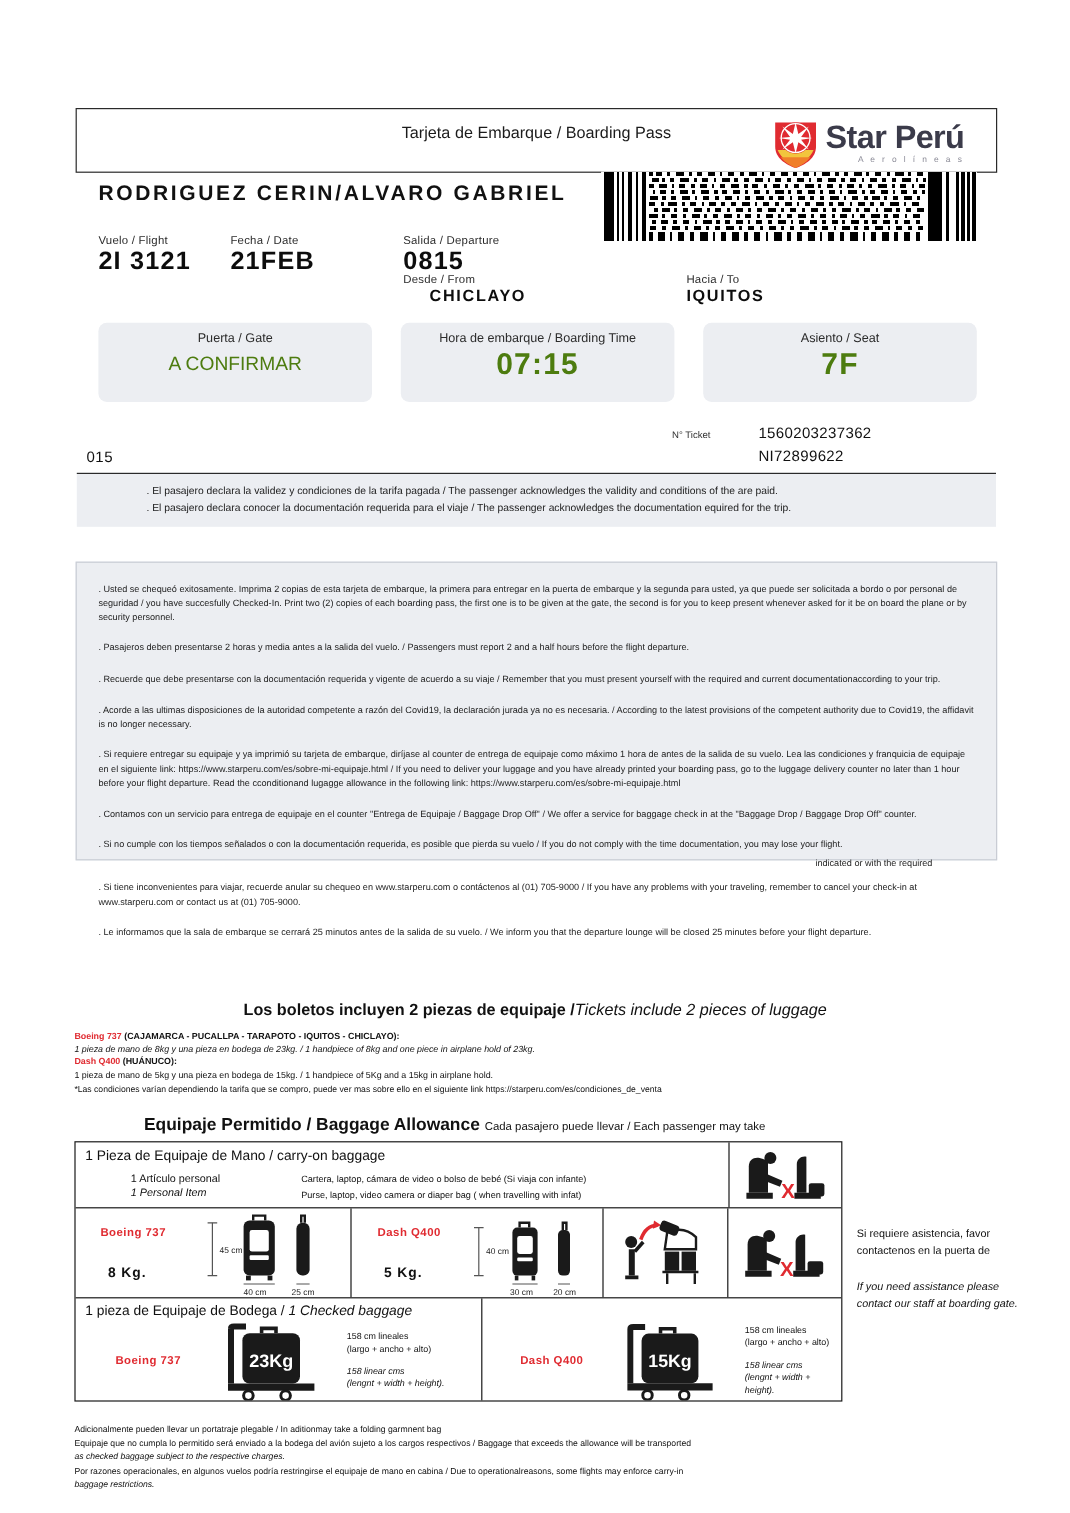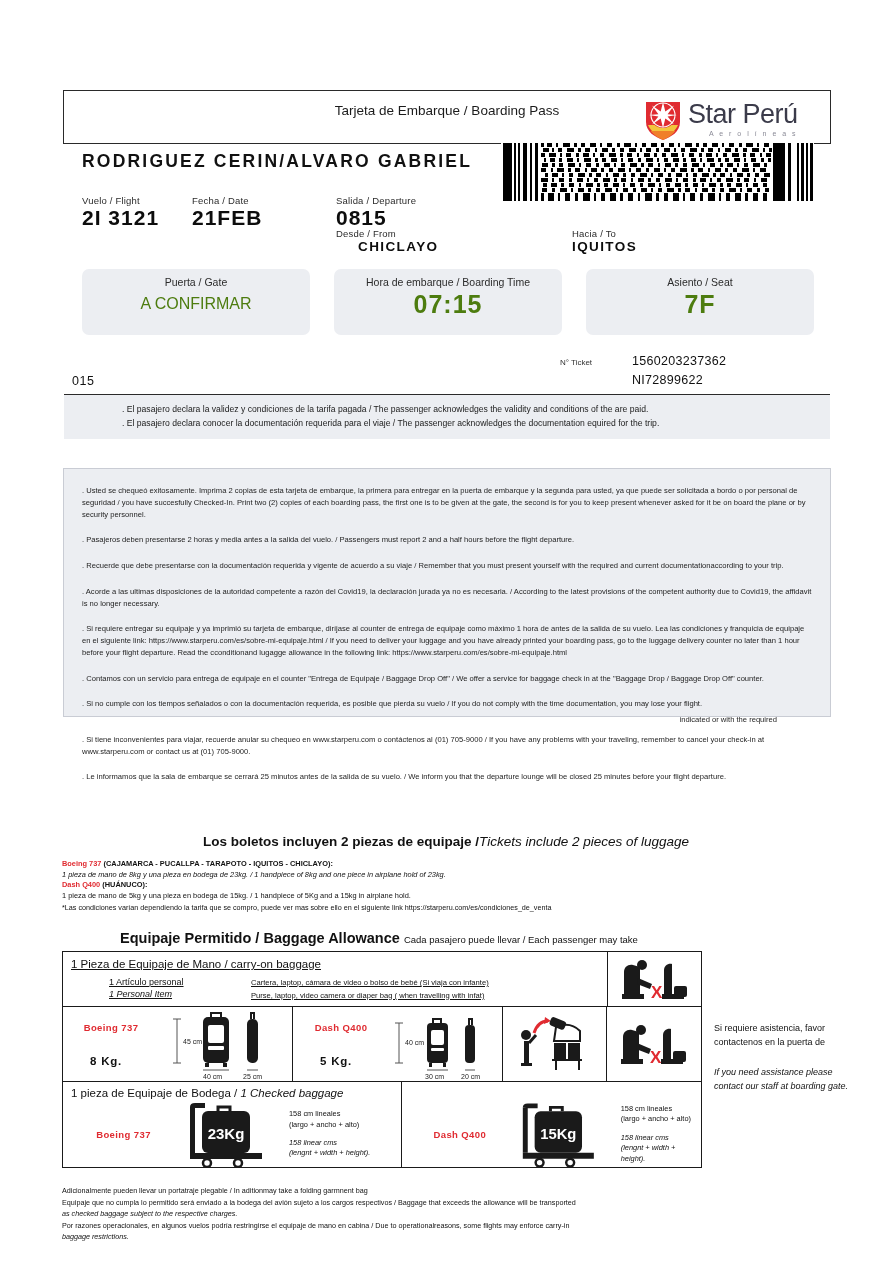--- a/index.html
+++ b/index.html
@@ -25,21 +25,21 @@
   .bp-title {
     position:absolute; left:0; right:0; top:12px;
     text-align:center; font-size:13.5px; color:#1b1b1b;
   }
   .logo {
     position:absolute; right:8px; top:4px; width:178px; height:48px;
     display:flex; align-items:center; gap:6px;
   }
   .logo-mark { width:38px; height:42px; position:relative; flex:0 0 auto; }
   .logo-text { display:flex; flex-direction:column; line-height:1; }
-  .logo-word { font-size:27px; font-weight:normal; color:#3b3b4a; letter-spacing:-0.5px; }
+  .logo-word { font-size:27px; font-weight:bold; color:#3b3b4a; letter-spacing:-0.5px; }
   .logo-sub { font-size:7px; color:#8a8a96; letter-spacing:2px; text-align:right; margin-top:2px; }
 
   .pax-name {
     position:absolute; left:18px; top:60px;
     font-size:17.5px; font-weight:bold; letter-spacing:2.2px; color:#111;
   }
 
   .barcode {
     position:absolute; right:16px; top:52px; width:313px; height:58px;
     overflow:hidden; background:#fff;
@@ -109,21 +109,21 @@
 
   .tbl {
     position:absolute; left:62px; top:951px; width:640px;
     border:1.5px solid #1a1a1a; background:#fff;
   }
   .trow { display:flex; border-bottom:1.5px solid #1a1a1a; }
   .trow:last-child { border-bottom:none; }
   .tc { border-right:1.5px solid #1a1a1a; position:relative; }
   .tc:last-child { border-right:none; }
 
-  .r1c1 { width:545px; padding:6px 0 4px 8px;text-decoration:underline; }
+  .r1c1 { width:545px; padding:6px 0 4px 8px; }
   .r1-title { font-size:11.5px; }
   .r1-sub { margin-top:7px; display:flex; font-size:9px; }
   .r1-sub .c1 { width:180px; padding-left:38px; }
   .r1-sub .c2 { font-size:7.6px; line-height:1.65; }
   .r1c2 { width:93px; display:flex; align-items:center; justify-content:center; }
 
   .r2c1 { width:230px; display:flex; align-items:center; }
   .r2c2 { width:210px; display:flex; align-items:center; }
   .r2c3 { width:104px; display:flex; align-items:center; justify-content:center; }
   .r2c4 { width:93px; display:flex; align-items:center; justify-content:center; }

